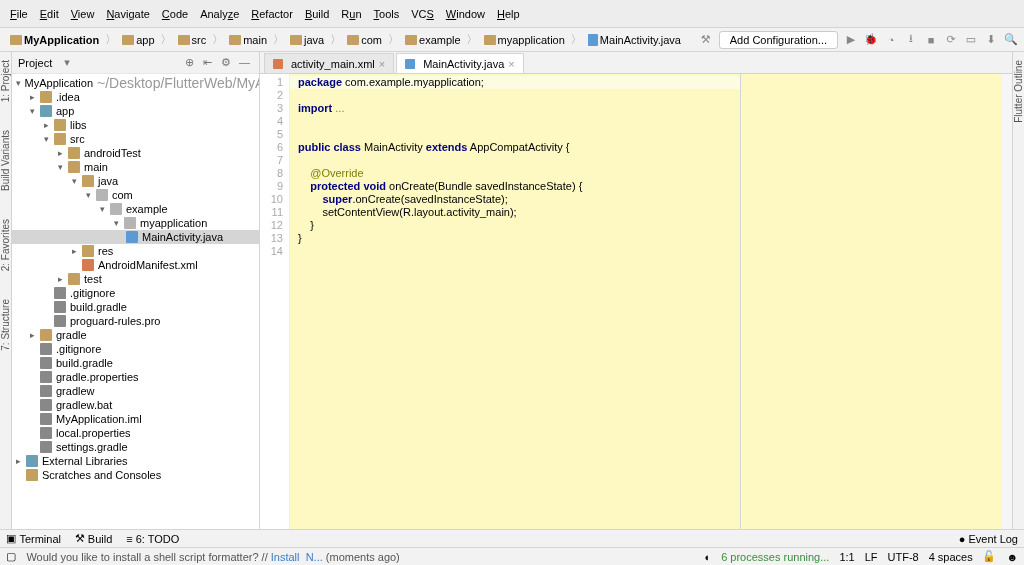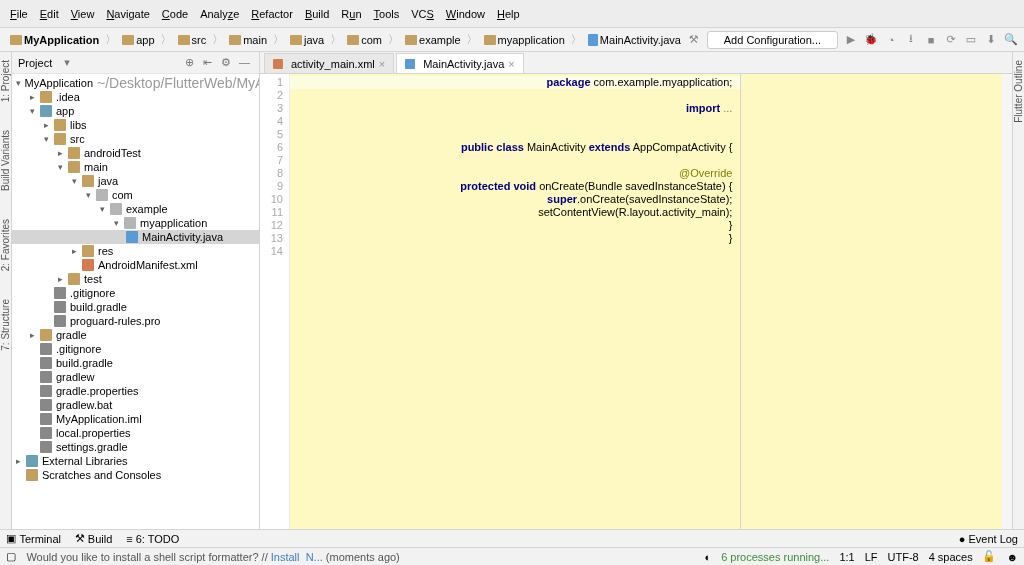--- a/index.html
+++ b/index.html
@@ -9,21 +9,21 @@
 .menubar span { padding: 0 6px; cursor: pointer; }
 .menubar span u { text-decoration: underline; }
 
 .nav-row { height: 24px; background: #f2f2f2; display: flex; align-items: center; padding: 0 6px; border-bottom: 1px solid #d4d4d4; }
 .nav-left { flex: 1; display: flex; align-items: center; gap: 2px; }
 .nav-left .crumb { display: flex; align-items: center; gap: 2px; padding: 0 4px; }
 .nav-left .sep { color: #999; }
 .folder-icon { width: 12px; height: 10px; background: #c3a05f; border-radius: 1px; display: inline-block; }
 .file-icon-java { width: 10px; height: 12px; background: #5b9bd5; border-radius: 1px; display: inline-block; }
 .nav-right { display: flex; align-items: center; gap: 6px; }
-.add-config { border: 1px solid #ccc; padding: 2px 16px; border-radius: 3px; background: #fff; }
+.add-config { border: 1px solid #ccc; padding: 2px 10px; border-radius: 3px; background: #fff; }
 .tool-icon { width: 14px; height: 14px; color: #888; cursor: pointer; display: inline-flex; justify-content: center; align-items: center; }
 
 .main-area { flex: 1; display: flex; overflow: hidden; }
 
 .left-gutter { width: 12px; background: #f2f2f2; border-right: 1px solid #d4d4d4; display: flex; flex-direction: column; align-items: center; justify-content: flex-start; padding-top: 4px; gap: 20px; }
 .vtab { writing-mode: vertical-rl; transform: rotate(180deg); font-size: 10px; color: #555; padding: 4px 0; cursor: pointer; }
 
 .right-gutter { width: 12px; background: #f2f2f2; border-left: 1px solid #d4d4d4; display: flex; flex-direction: column; align-items: center; padding-top: 4px; }
 .right-gutter .vtab { writing-mode: vertical-rl; font-size: 10px; color: #555; padding: 4px 0; cursor: pointer; }
 
@@ -48,21 +48,21 @@
 .ind6 { padding-left: 88px; } .ind7 { padding-left: 102px; } .ind8 { padding-left: 104px; }
 
 .editor-area { flex: 1; display: flex; flex-direction: column; background: #fef9c3; }
 .tabs { height: 22px; display: flex; align-items: flex-end; background: #f2f2f2; border-bottom: 1px solid #d4d4d4; padding-left: 4px; }
 .tab { height: 20px; display: flex; align-items: center; padding: 0 8px; border: 1px solid #d4d4d4; border-bottom: none; margin-right: 2px; background: #e8e8e8; font-size: 11px; gap: 4px; }
 .tab.active { background: #fff; }
 .tab .close { color: #999; cursor: pointer; }
 .editor { flex: 1; display: flex; font-family: "Courier New", monospace; font-size: 11px; }
 .gutter { width: 30px; background: #fff; border-right: 1px solid #eee; text-align: right; padding: 2px 6px 0 0; color: #aaa; }
 .gutter div { height: 13px; }
-.code { flex: 1; padding: 2px 8px 0 8px; position: relative; text-align: right; }
+.code { flex: 1; padding: 2px 8px 0 8px; position: relative; }
 .code pre { font-family: inherit; line-height: 13px; }
 .hl-line { position: absolute; left: 0; right: 0; top: 2px; height: 13px; background: #fcfce1; z-index: 0; }
 .code pre { position: relative; z-index: 1; }
 .kw { color: #000080; font-weight: bold; }
 .ann { color: #808000; }
 .com { color: #808080; }
 .code-split { width: 1px; background: #d4d4d4; }
 .code-right-strip { width: 10px; background: #f6f6f6; }
 
 .bottom-tabs { height: 18px; background: #f2f2f2; border-top: 1px solid #d4d4d4; display: flex; align-items: center; padding: 0 6px; gap: 14px; font-size: 10px; }
@@ -277,26 +277,26 @@
           <span>.gitignore</span>
         </div>
         <div class="tree-row ind1">
           <span class="chev"></span>
           <span class="ticon fileg"></span>
           <span>build.gradle</span>
         </div>
         <div class="tree-row ind1">
           <span class="chev"></span>
           <span class="ticon fileg"></span>
+          <span>gradle.properties</span>
+        </div>
+        <div class="tree-row ind1">
+          <span class="chev"></span>
+          <span class="ticon fileg"></span>
           <span>gradlew</span>
-        </div>
-        <div class="tree-row ind1">
-          <span class="chev"></span>
-          <span class="ticon fileg"></span>
-          <span>gradle.properties</span>
         </div>
         <div class="tree-row ind1">
           <span class="chev"></span>
           <span class="ticon fileg"></span>
           <span>gradlew.bat</span>
         </div>
         <div class="tree-row ind1">
           <span class="chev"></span>
           <span class="ticon fileg"></span>
           <span>MyApplication.iml</span>

